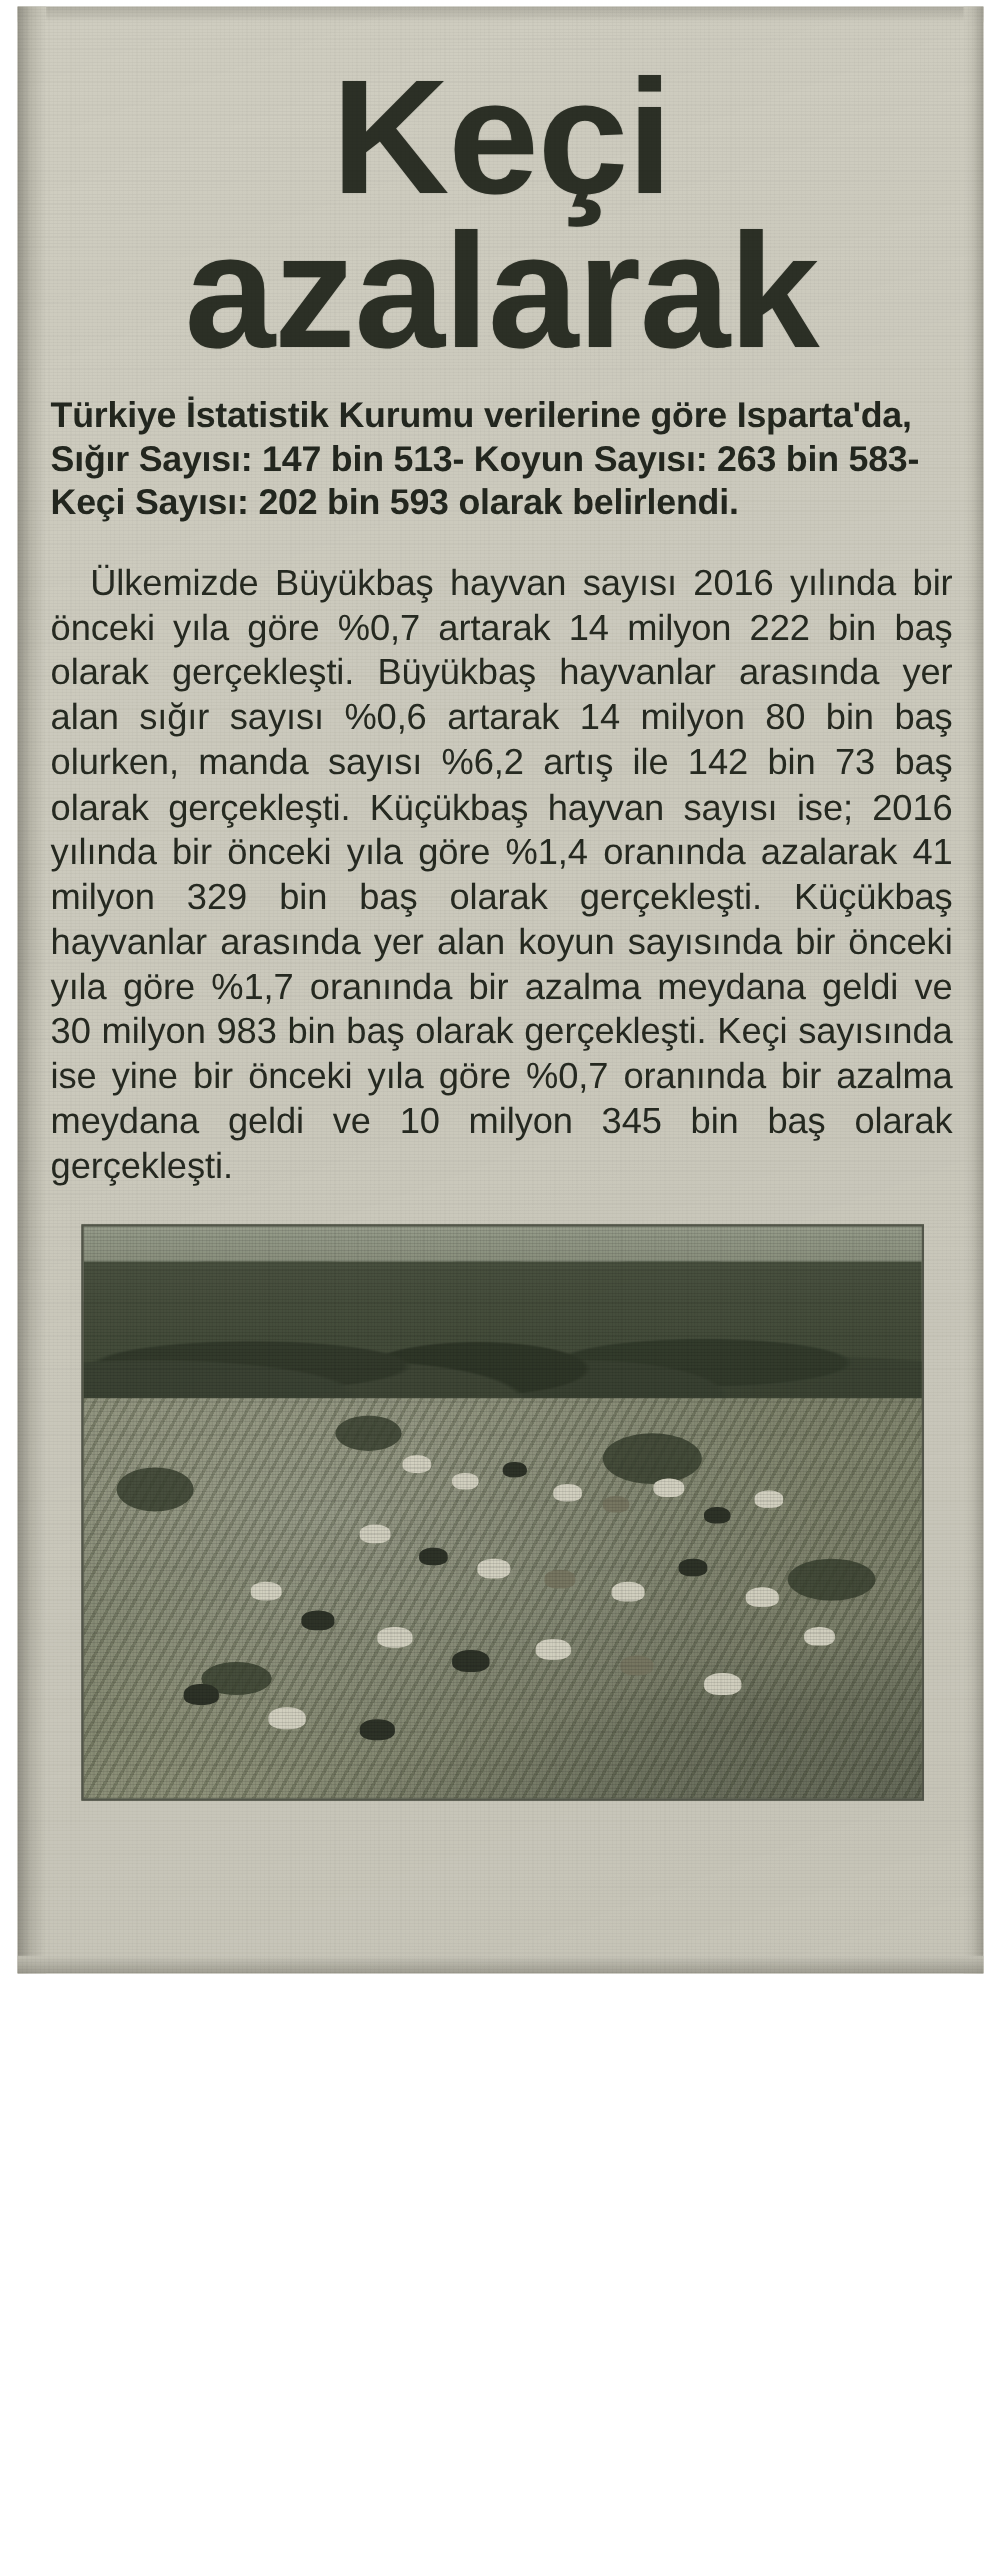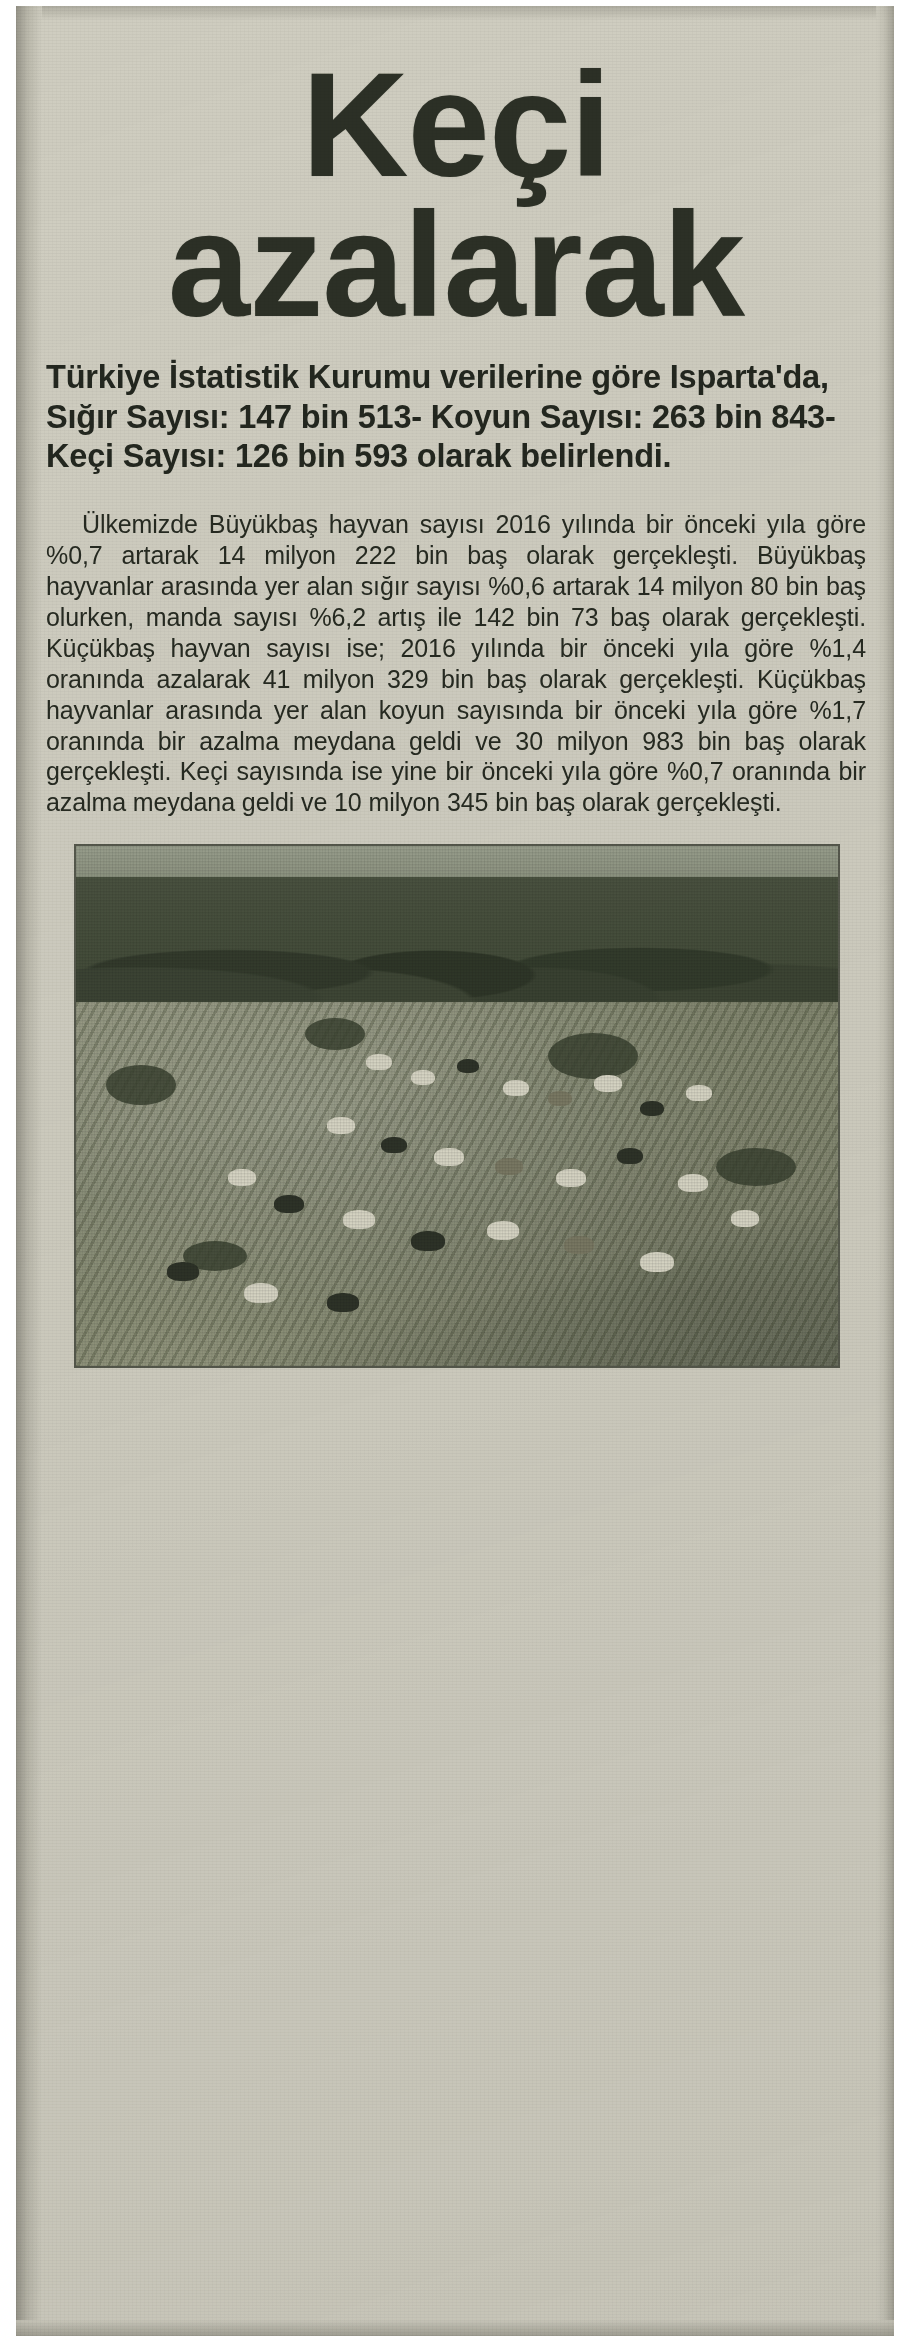--- a/index.html
+++ b/index.html
@@ -22,21 +22,21 @@
     background: #ffffff;
     overflow: hidden;
   }
 
   
   .clipping {
     position: absolute;
     left: 16px;
     top: 6px;
     width: 878px;
-    height: 2330px;
+    height: 1788px;
     background: #cfcdc0;
     box-shadow: 0 0 0 1px #b9b7ab inset;
   }
   
   .grain {
     position: absolute;
     inset: 0;
     background:
       repeating-linear-gradient(0deg, rgba(0,0,0,0.035) 0px, rgba(0,0,0,0.035) 1px, rgba(255,255,255,0.0) 1px, rgba(255,255,255,0.0) 3px),
       repeating-linear-gradient(90deg, rgba(0,0,0,0.025) 0px, rgba(0,0,0,0.025) 1px, rgba(255,255,255,0.0) 1px, rgba(255,255,255,0.0) 4px),
@@ -107,21 +107,21 @@
     font-size: 32.5px;
     font-weight: bold;
     line-height: 1.22;
     letter-spacing: -0.2px;
     text-align: left;
   }
 
   
   .body-text {
     color: #262a21;
-    font-size: 25px;
+    font-size: 33px;
     line-height: 1.235;
     letter-spacing: -0.1px;
     text-align: justify;
     text-indent: 36px;
     hyphens: manual;
   }
 
   
   .photo-wrap {
     margin-top: 26px;
@@ -200,21 +200,21 @@
     <div class="edge-right"></div>
     <div class="edge-bottom"></div>
 
     <div class="content">
 
       <h1 class="headline">
         <span class="hl-line hl-1">Keçi</span>
         <span class="hl-line hl-3">azalarak</span>
       </h1>
 
-      <p class="lede">Türkiye İstatistik Kurumu verilerine göre Isparta'da, Sığır Sayısı: 147 bin 513- Koyun Sayısı: 263 bin 843- Keçi Sayısı: 126 bin 593  olarak belirlendi.</p>
+      <p class="lede">Türkiye İstatistik Kurumu verilerine göre Isparta'da, Sığır Sayısı: 147 bin 513- Koyun Sayısı: 263 bin 583- Keçi Sayısı: 202 bin 593  olarak belirlendi.</p>
 
       <p class="body-text">Ülkemizde Büyükbaş hayvan sayısı 2016 yılında bir önceki yıla göre %0,7 artarak 14 milyon 222 bin baş olarak gerçekleşti. Büyükbaş hayvanlar arasında yer alan sığır sayısı %0,6 artarak 14 milyon 80 bin baş olurken, manda sayısı %6,2 artış ile 142 bin 73 baş olarak gerçekleşti. Küçükbaş hayvan sayısı ise; 2016 yılında bir önceki yıla göre %1,4 oranında azalarak 41 milyon 329 bin baş olarak gerçekleşti. Küçükbaş hayvanlar arasında yer alan koyun sayısında bir önceki yıla göre %1,7 oranında bir azalma meydana geldi ve 30 milyon 983 bin baş olarak gerçekleşti. Keçi sayısında ise yine bir önceki yıla göre %0,7 oranında bir azalma meydana geldi ve 10 milyon 345 bin baş olarak gerçekleşti.</p>
 
       <div class="photo-wrap">
         <div class="photo">
           <div class="ph-sky"></div>
           <div class="ph-trees"></div>
           <div class="ph-slope"></div>
 
           <div class="ph-bush" style="left:4%;top:42%;width:70px;height:40px;"></div>

